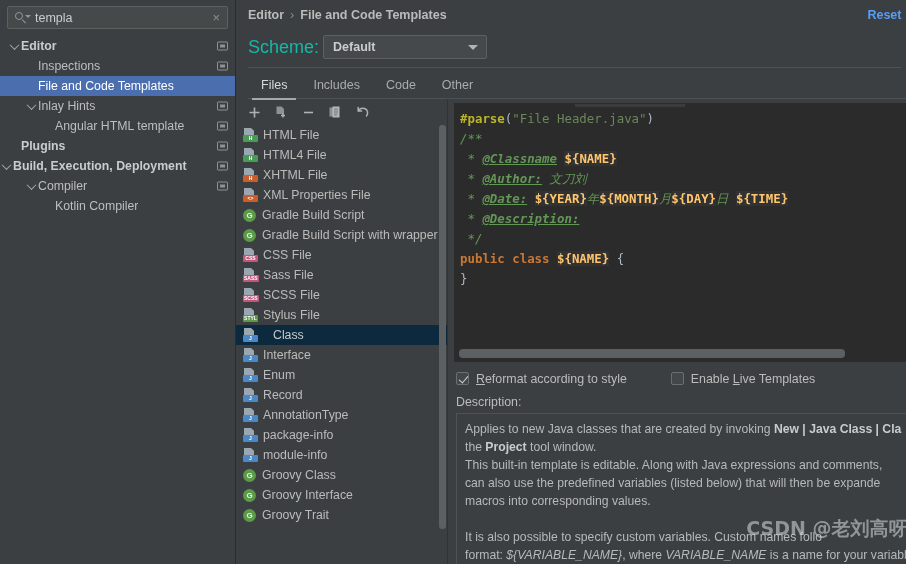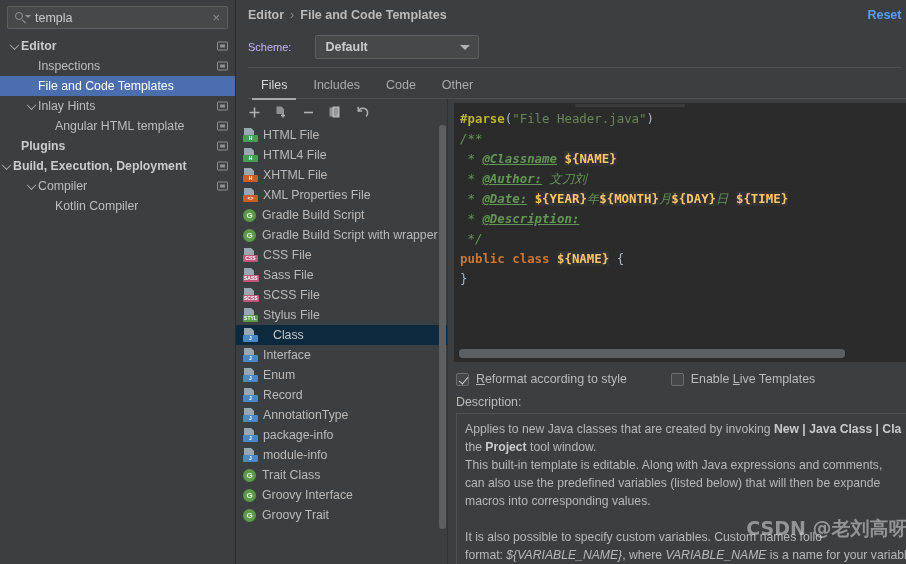--- a/index.html
+++ b/index.html
@@ -87,21 +87,21 @@
     height: 30px; display: flex; align-items: center;
     padding: 0 12px 0 12px; font-weight: bold; font-size: 12.5px; color: #bbbbbb;
   }
   .crumb { color: #bbbbbb; }
   .crumb-sep { margin: 0 6px; color: #8a8d8f; font-weight: normal; }
   #reset-link {
     margin-left: auto; color: #589df6; font-weight: bold; cursor: pointer; font-size: 12.5px;
   }
 
   #scheme-bar { height: 34px; display: flex; align-items: center; padding: 0 12px; }
-  #scheme-label { font-size: 11px; color: #c4b5fd; margin-right: 24px; }
+  #scheme-label { font-size: 18px; color: #14b8a6; margin-right: 4px; }
   #scheme-select {
     width: 164px; height: 24px; background: #45494a;
     border: 1px solid #5e6060; border-radius: 2px;
     display: flex; align-items: center; padding: 0 6px 0 9px; cursor: pointer;
   }
   #scheme-value { flex: 1; font-weight: bold; font-size: 12.5px; color: #cacdcf; }
   .dd-arrow {
     border-left: 5px solid transparent; border-right: 5px solid transparent;
     border-top: 5px solid #b0b3b5; margin-right: 2px;
   }
@@ -188,21 +188,21 @@
   .k-kw { color: #cc7832; font-weight: bold; }
   .k-cjk { color: #629755; font-style: italic; }
   #code-hscroll {
     position: absolute; left: 4px; bottom: 3px; height: 9px; background: #5c6063; border-radius: 4px;
   }
   #code-top-hl { position: absolute; left: 120px; top: 0; width: 110px; height: 3px; background: #3b3b3b; }
 
   #opts-row {
     height: 26px; display: flex; align-items: center; padding-left: 8px; margin-top: 4px;
   }
-  .cbx { display: flex; align-items: flex-end; cursor: pointer; font-size: 12.4px; color: #bbbbbb; }
+  .cbx { display: flex; align-items: flex-start; cursor: pointer; font-size: 12.4px; color: #bbbbbb; }
   .cbx .box {
     width: 13px; height: 13px; border: 1px solid #6a6f72; background: #43474a;
     border-radius: 2px; margin-right: 7px; position: relative; flex: 0 0 13px;
   }
   .cbx.checked .box::after {
     content: ""; position: absolute; left: 3.5px; top: 0.5px; width: 4px; height: 8px;
     border-right: 1.8px solid #cfd3d6; border-bottom: 1.8px solid #cfd3d6; transform: rotate(40deg);
   }
   .mn { text-decoration: underline; }
 
@@ -413,21 +413,21 @@
               <div class="file-row">
                 <span class="fi fi-sheet" data-tag="J" style="--tagbg: #4a88c7;"></span>
                 <span class="f-label">package-info</span>
               </div>
               <div class="file-row">
                 <span class="fi fi-sheet" data-tag="J" style="--tagbg: #4a88c7;"></span>
                 <span class="f-label">module-info</span>
               </div>
               <div class="file-row">
                 <span class="fi-circle" style="--tagbg: #5c9a4a;">G</span>
-                <span class="f-label">Trait Class</span>
+                <span class="f-label">Groovy Class</span>
               </div>
               <div class="file-row">
                 <span class="fi-circle" style="--tagbg: #5c9a4a;">G</span>
                 <span class="f-label">Groovy Interface</span>
               </div>
               <div class="file-row">
                 <span class="fi-circle" style="--tagbg: #5c9a4a;">G</span>
                 <span class="f-label">Groovy Trait</span>
               </div>
             </div>

